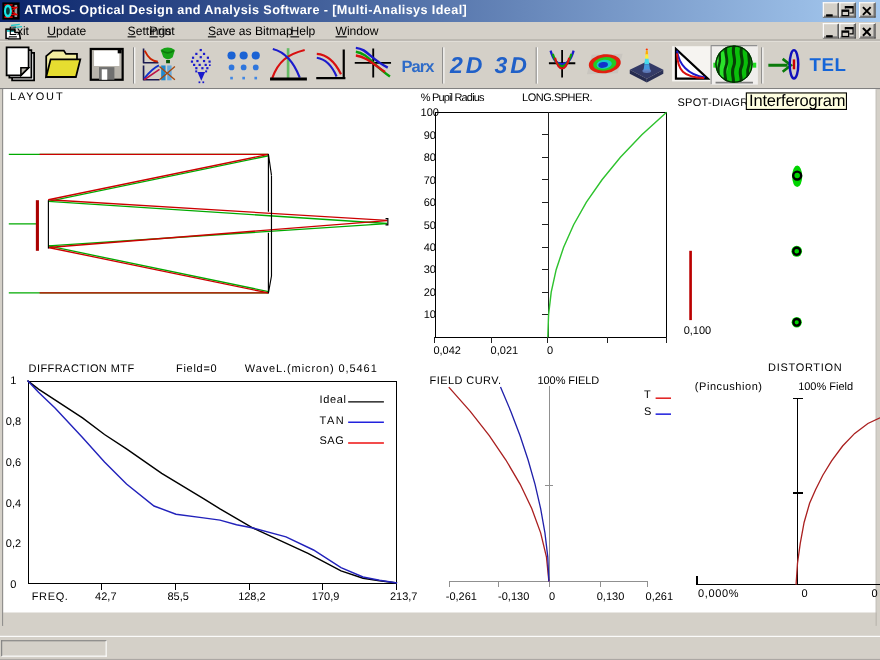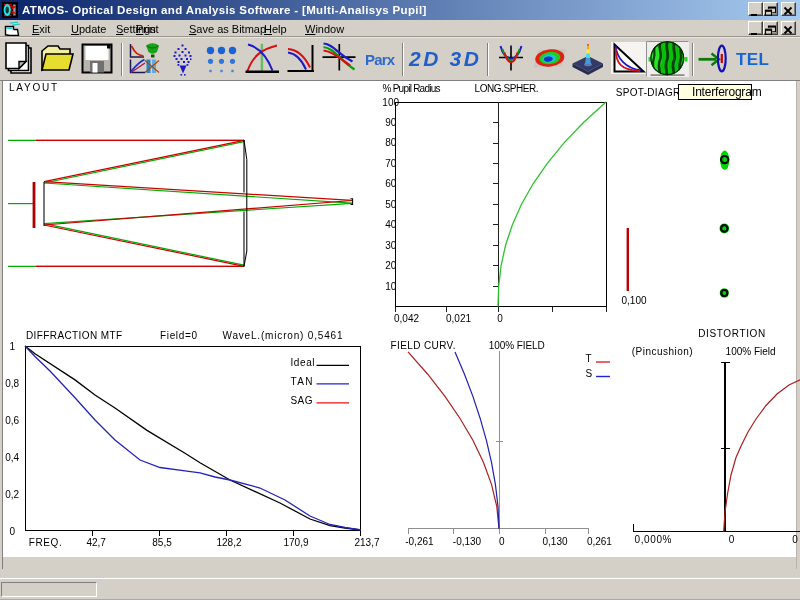--- a/index.html
+++ b/index.html
@@ -4,61 +4,61 @@
 html,body{width:800px;height:600px;overflow:hidden}
 body{background:#D4D0C8;font-family:"Liberation Sans",sans-serif;position:relative}
 .abs{position:absolute}
 .titlebar{left:0;top:0;width:800px;height:20px;background:linear-gradient(to right,#0A246A,#A6CAF0)}
 .title-txt{left:22px;top:4px;color:#fff;font-size:11.5px;font-weight:bold;white-space:nowrap;letter-spacing:0.35px}
 .wbtn{width:15px;height:14px;background:#D4D0C8;border:1px solid;border-color:#fff #404040 #404040 #fff;box-shadow:inset -1px -1px 0 #808080}
 .menubar{left:0;top:20px;width:800px;height:18px;background:#D4D0C8}
 .mi{position:absolute;top:23px;font-size:11px;color:#000;white-space:nowrap}
 .toolbar{left:0;top:38px;width:800px;height:42px;background:#D4D0C8}
 .clientwhite{left:3px;top:81px;width:794px;height:476px;background:#fff}
-.tooltip{left:678px;top:84px;width:74px;height:16px;background:#FFFFE1;border:1px solid #000;font-size:12px;color:#000;line-height:14px;padding-left:13px;letter-spacing:-0.2px;z-index:50;white-space:nowrap}
+.tooltip{left:678px;top:84px;width:92px;height:16px;background:#FFFFE1;border:1px solid #000;font-size:15px;color:#000;line-height:14px;padding-left:2px;letter-spacing:-0.2px;z-index:50;white-space:nowrap}
 </style></head><body>
 <div class="abs" style="left:0;top:80px;width:800px;height:1px;background:#808080"></div>
 <div class="abs" style="left:2px;top:80px;width:1px;height:489px;background:#808080"></div>
 <div class="abs clientwhite"></div>
 <div class="abs" style="left:3px;top:557px;width:794px;height:12px;background:#D4D0C8"></div>
 <div class="abs" style="left:796px;top:81px;width:1px;height:488px;background:#b8b4ac"></div>
 <div class="abs" style="left:0;top:578px;width:800px;height:1px;background:#fff"></div>
 <div class="abs" style="left:1px;top:582px;width:96px;height:15px;border:1px solid;border-color:#808080 #fff #fff #808080;background:#D4D0C8"></div>
 <div class="abs" style="left:0;top:599px;width:800px;height:1px;background:#aca8a4"></div>
 <div class="abs titlebar"></div>
 <svg class="abs" style="left:2px;top:2px" width="16" height="16">
     <rect x="0" y="0" width="16" height="16" fill="#000"></rect>
     <rect x="11.2" y="2.5" width="2.4" height="11" fill="#989898"></rect>
     <path d="M2,2.5 H9.5 M2,13.5 H9.5" stroke="#dd0000" stroke-width="1.5" fill="none"></path>
     <path d="M7,4.8 H14 M7,11.2 H14 M13,4.8 L8,8 L13,11.2" stroke="#dd0000" stroke-width="1.2" fill="none"></path>
     <ellipse cx="5.2" cy="8" rx="3.6" ry="6" fill="#1ae8e8"></ellipse>
     <ellipse cx="5.2" cy="8" rx="1.7" ry="3.4" fill="#063a3a"></ellipse>
   </svg>
-<span class="abs title-txt">ATMOS- Optical Design and Analysis Software - [Multi-Analisys Pupil]</span>
+<span class="abs title-txt">ATMOS- Optical Design and Analysis Software - [Multi-Analisys Ideal]</span>
 <div class="abs wbtn" style="left:748px;top:2px"><svg width="13" height="11">
       <rect x="2" y="8" width="6" height="2" fill="#000"></rect>
     </svg></div>
 <div class="abs wbtn" style="left:763px;top:2px"><svg width="13" height="11">
       <path d="M4.5,2.8 V1 H11.5 V6.8 H8.2" fill="none" stroke="#000" stroke-width="1.1"></path>
       <rect x="4.5" y="1" width="7" height="1.6" fill="#000"></rect>
       <rect x="1.5" y="4.2" width="6" height="5" fill="#D4D0C8" stroke="#000" stroke-width="1.1"></rect>
       <rect x="1.5" y="4.2" width="6" height="1.6" fill="#000"></rect>
     </svg></div>
 <div class="abs wbtn" style="left:781px;top:2px"><svg width="13" height="11">
       <path d="M2.5,1.5 L9.5,8.5 M9.5,1.5 L2.5,8.5" stroke="#000" stroke-width="1.8"></path>
     </svg></div>
 <div class="abs menubar"></div>
 <svg class="abs" style="left:4px;top:21px" width="17" height="16">
     <path d="M6,2.2 L14,1.2 M8,4.2 L16,3.2" stroke="#20c8c8" stroke-width="1.2" fill="none"></path>
     <rect x="1.5" y="5.5" width="8" height="8.5" fill="#fff" stroke="#000" stroke-width="1.4"></rect>
     <rect x="2.3" y="6.3" width="6.4" height="1.6" fill="#20c8c8"></rect>
     <path d="M9.5,8.5 L13.5,8.5 L14.5,14.5 L4,14.5 L4,14" fill="#fff" stroke="#000" stroke-width="1.4"></path>
   </svg>
-<span class="mi" style="left:32px"><u>E</u>xit</span>
-<span class="mi" style="left:71px"><u>U</u>pdate</span>
+<span class="mi" style="left:8px"><u>E</u>xit</span>
+<span class="mi" style="left:43px"><u>U</u>pdate</span>
 <span class="mi" style="left:116px"><u>S</u>ettings</span>
 <span class="mi" style="left:136px"><u>P</u>rint</span>
 <span class="mi" style="left:189px"><u>S</u>ave as Bitmap</span>
 <span class="mi" style="left:264px"><u>H</u>elp</span>
 <span class="mi" style="left:305px"><u>W</u>indow</span>
 <div class="abs wbtn" style="left:748px;top:21px"><svg width="13" height="11">
       <rect x="2" y="8" width="6" height="2" fill="#000"></rect>
     </svg></div>
 <div class="abs wbtn" style="left:763px;top:21px"><svg width="13" height="11">
       <path d="M4.5,2.8 V1 H11.5 V6.8 H8.2" fill="none" stroke="#000" stroke-width="1.1"></path>

